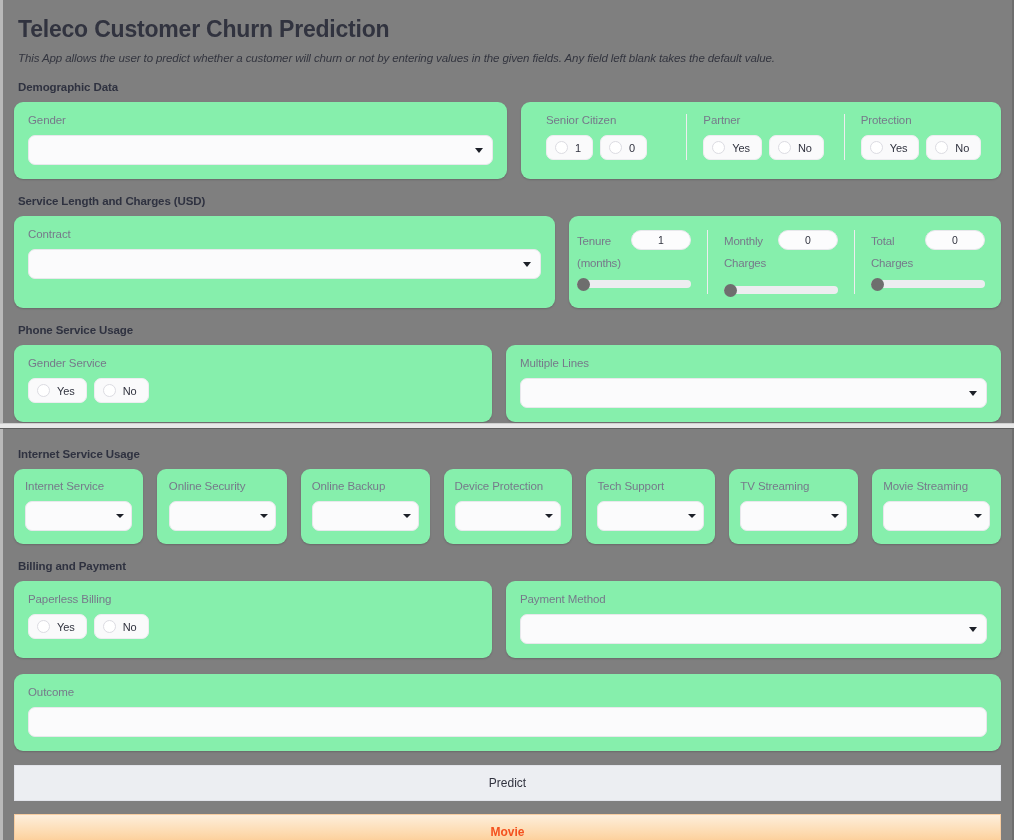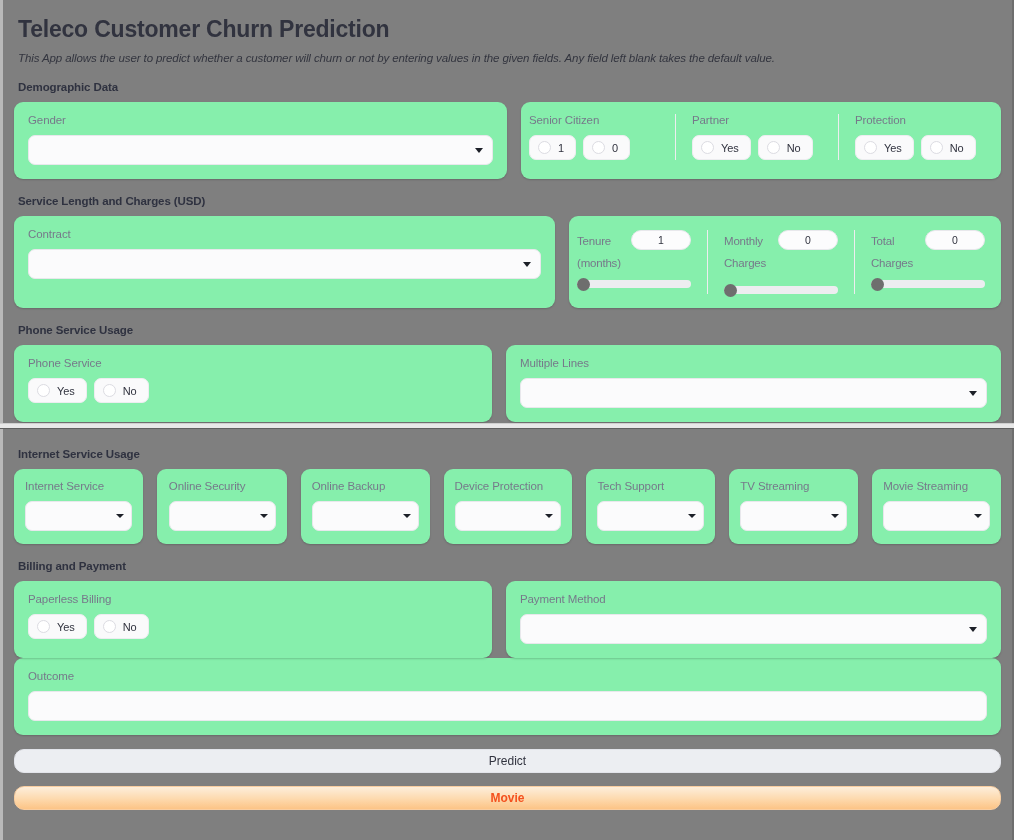--- a/index.html
+++ b/index.html
@@ -194,22 +194,22 @@
   .slider-thumb {
     position: absolute;
     left: 0; top: -2.5px;
     width: 13px; height: 13px;
     border-radius: 50%;
     background: #6e6e6e;
   }
 
   
   .btn {
-    border-radius: 10px;
-    height: 24px;
+    border-radius: 0;
+    height: 36px;
     display: flex;
     align-items: center;
     justify-content: center;
     font-size: 12px;
     box-sizing: border-box;
   }
   .btn-predict {
     background: #eceef2;
     color: #31333f;
     border: 1px solid #e2e4ea;
@@ -237,21 +237,21 @@
     <div class="section-head" style="margin-top:17px;">Demographic Data</div>
 
     <div class="row" style="margin-top:9px;">
       <div class="card" style="width:493px;">
         <div class="card-label">Gender</div>
         <div class="select">
           <span class="caret"></span>
         </div>
       </div>
 
-      <div class="card" style="flex:1; padding-left:0; padding-right:0;">
+      <div class="card" style="flex:1; padding-left:17px; padding-right:0;">
         <div class="subcard-row">
           <div class="subcell">
             <div class="card-label">Senior Citizen</div>
             <div class="radios">
               <div class="radio-pill">
                 <span class="radio-dot"></span>
                 <span class="radio-text">1</span>
               </div>
               <div class="radio-pill">
                 <span class="radio-dot"></span>
@@ -333,21 +333,21 @@
             </div>
           </div>
         </div>
       </div>
     </div>
 
     <div class="section-head" style="margin-top:16px;">Phone Service Usage</div>
 
     <div class="row" style="margin-top:9px;">
       <div class="card" style="width:478px;">
-        <div class="card-label">Phone Service</div>
+        <div class="card-label">Gender Service</div>
         <div class="radios">
           <div class="radio-pill">
             <span class="radio-dot"></span>
             <span class="radio-text">Yes</span>
           </div>
           <div class="radio-pill">
             <span class="radio-dot"></span>
             <span class="radio-text">No</span>
           </div>
         </div>
@@ -432,21 +432,21 @@
       </div>
 
       <div class="card" style="flex:1;">
         <div class="card-label">Payment Method</div>
         <div class="select">
           <span class="caret"></span>
         </div>
       </div>
     </div>
 
-    <div class="card" style="margin-top:0;">
+    <div class="card" style="margin-top:16px;">
       <div class="card-label">Outcome</div>
       <div class="textbox"></div>
     </div>
 
     <div class="btn btn-predict" style="margin-top:14px;">
       <span>Predict</span>
     </div>
     <div class="btn btn-reset" style="margin-top:13px;">
       <span>Movie</span>
     </div>

